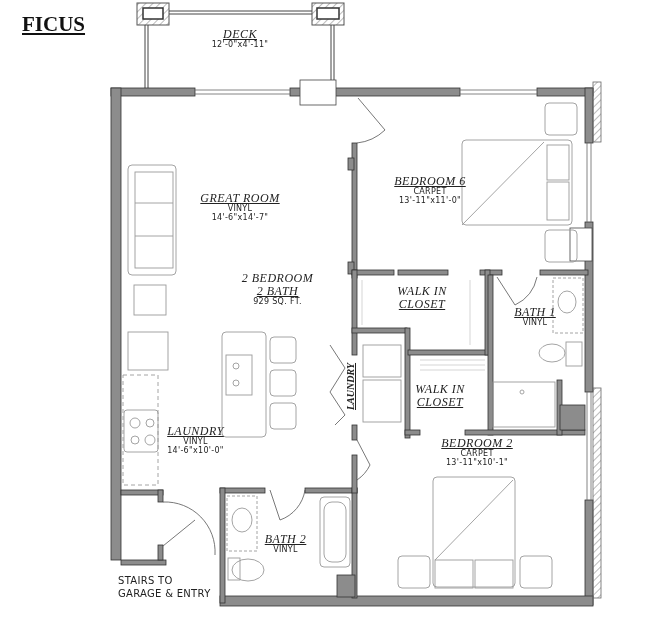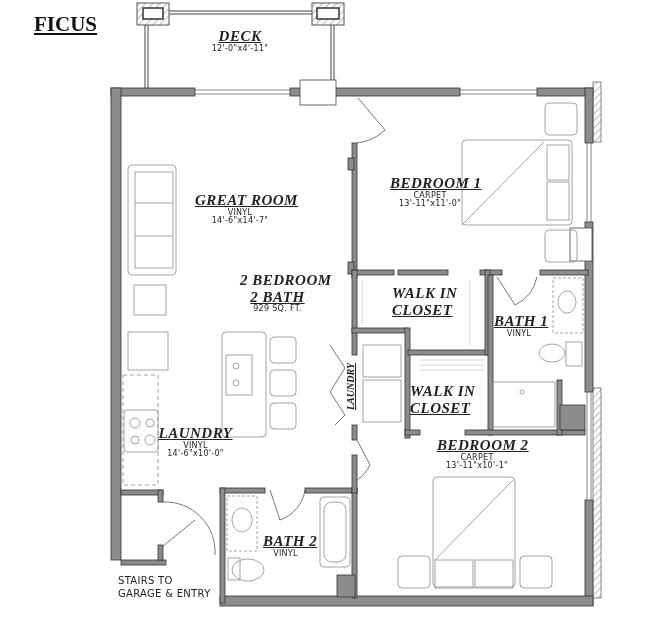--- a/index.html
+++ b/index.html
@@ -1,21 +1,21 @@
 <!DOCTYPE html>
 <html><head>
 <meta charset="utf-8">
 <style>
   html, body { margin:0; padding:0; background:#ffffff; }
   body { width:650px; height:618px; position:relative; overflow:hidden; font-family:"Liberation Sans", sans-serif; }
   #plan { position:absolute; left:0; top:0; width:650px; height:618px; }
   .lbl { position:absolute; text-align:center; color:#222; line-height:1.1; white-space:nowrap; }
-  .room-name { font-family:"Liberation Serif", serif; font-style:italic; font-weight:bold; font-size:15px; text-decoration:underline; letter-spacing:0.5px; display:block; }
+  .room-name { font-family:"Liberation Serif", serif; font-style:italic; font-weight:normal; font-size:12px; text-decoration:underline; letter-spacing:0.5px; display:block; }
   .room-sub { font-family:"DejaVu Sans", sans-serif; font-size:8px; display:block; letter-spacing:0.3px; }
-  .title { position:absolute; left:22px; top:12px; font-family:"Liberation Serif", serif; font-weight:bold; font-size:21px; text-decoration:underline; color:#111;margin-left:12px; }
+  .title { position:absolute; left:22px; top:12px; font-family:"Liberation Serif", serif; font-weight:bold; font-size:21px; text-decoration:underline; color:#111; }
   .stairs { position:absolute; left:118px; top:575px; font-family:"DejaVu Sans", sans-serif; font-size:10px; line-height:1.25; color:#222; letter-spacing:0.3px; }
   .laundry { position:absolute; left:326px; top:378px; transform:rotate(-90deg); transform-origin:left top; font-family:"Liberation Serif", serif; font-style:italic; font-weight:bold; font-size:10px; text-decoration:underline; color:#222; }
 </style>
 </head>
 <body>
 
 <svg id="plan" viewBox="0 0 650 618" xmlns="http://www.w3.org/2000/svg">
   <defs>
     <pattern id="hatch" width="5" height="5" patternUnits="userSpaceOnUse" patternTransform="rotate(45)">
       <line x1="0" y1="0" x2="0" y2="5" stroke="#777" stroke-width="1"></line>
@@ -192,36 +192,36 @@
   <span class="room-sub">14'-6"x14'-7"</span>
 </div>
 
 <div class="lbl" style="left:240px; top:272px; width:75px;">
   <span class="room-name" style="text-decoration:none;">2 BEDROOM</span>
   <span class="room-name">2 BATH</span>
   <span class="room-sub">929 SQ. FT.</span>
 </div>
 
 <div class="lbl" style="left:390px; top:175px; width:80px;">
-  <span class="room-name">BEDROOM 1</span>
+  <span class="room-name">BEDROOM 6</span>
   <span class="room-sub">CARPET</span>
   <span class="room-sub">13'-11"x11'-0"</span>
 </div>
 
 <div class="lbl" style="left:392px; top:285px; width:60px;">
   <span class="room-name" style="text-decoration:none;">WALK IN</span>
   <span class="room-name">CLOSET</span>
 </div>
 
 <div class="lbl" style="left:410px; top:383px; width:60px;">
   <span class="room-name" style="text-decoration:none;">WALK IN</span>
   <span class="room-name">CLOSET</span>
 </div>
 
-<div class="lbl" style="left:494px; top:313px; width:50px;">
+<div class="lbl" style="left:494px; top:306px; width:50px;padding-left:16px;">
   <span class="room-name">BATH 1</span>
   <span class="room-sub">VINYL</span>
 </div>
 
 <div class="laundry" style="top:410px; left:345px;">LAUNDRY</div>
 
 <div class="lbl" style="left:158px; top:425px; width:75px;">
   <span class="room-name">LAUNDRY</span>
   <span class="room-sub">VINYL</span>
   <span class="room-sub">14'-6"x10'-0"</span>

